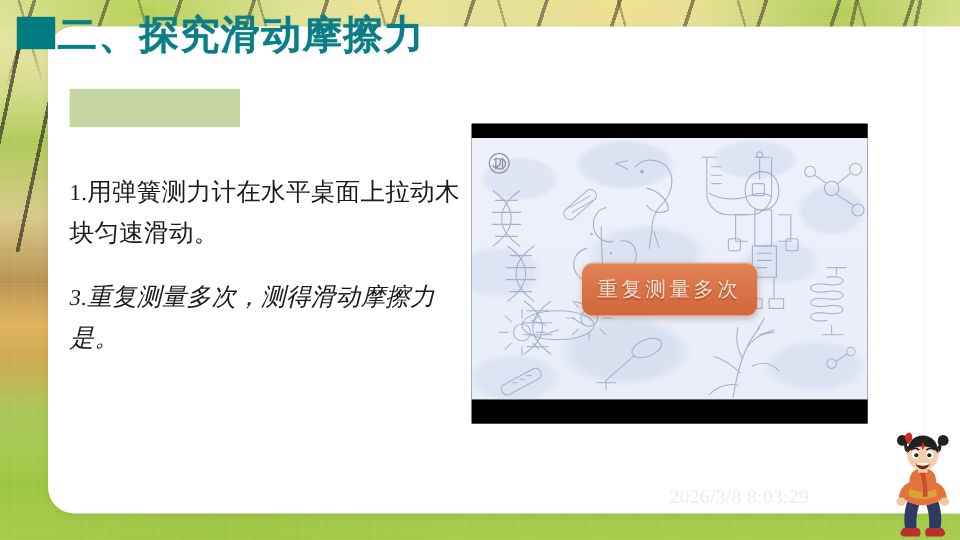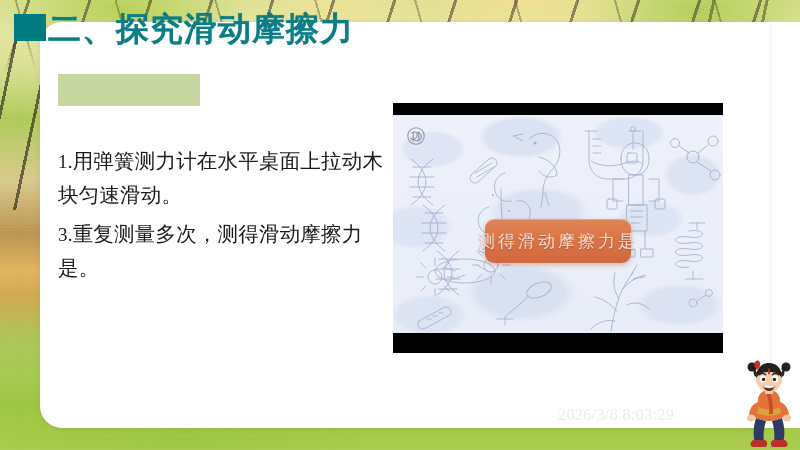--- a/index.html
+++ b/index.html
@@ -156,21 +156,21 @@
     margin-top: 14px;
     text-indent: 0;
     letter-spacing: .2px;
   }
   .step .num {
     font-family: "Liberation Serif", "DejaVu Serif", serif;
     font-size: 19px;
   }
   .step-1 { margin-top: 22px; }
   .step-2 { margin-top: 16px; }
-  .step-3 { margin-top: 6px; }
+  .step-3 { margin-top: 20px; font-style: italic; }
 
   
   .video {
     position: absolute;
     left: 393px; top: 103px;
     width: 330px; height: 250px;
     background: #000;
     overflow: hidden;
   }
   .video-letterbox-top {
@@ -395,21 +395,21 @@
       </div>
 
       <svg class="video-logo" viewBox="0 0 24 24" fill="none" stroke="#6c6c7a" stroke-width="1.1">
         <circle cx="12" cy="12" r="9"></circle>
         <path d="M7 9 c4 -3, 7 -1, 6 3 c-1 4, -5 5, -7 2"></path>
         <path d="M13 8 c4 0, 6 4, 4 7 c-2 3, -6 3, -8 0"></path>
         <path d="M9 7 v11 M15 7 v11"></path>
       </svg>
 
       <div class="video-btn">
-        <span>测得滑动摩擦力是</span>
+        <span>重复测量多次</span>
       </div>
     </div>
 
     <div class="video-letterbox-top"></div>
     <div class="video-letterbox-bottom"></div>
   </div>
 
   <div class="timestamp">2026/3/8 8:03:29</div>
 
   <svg class="mascot" viewBox="0 0 54 88">

